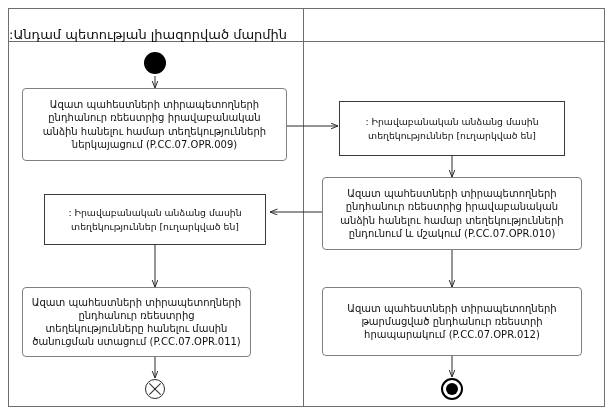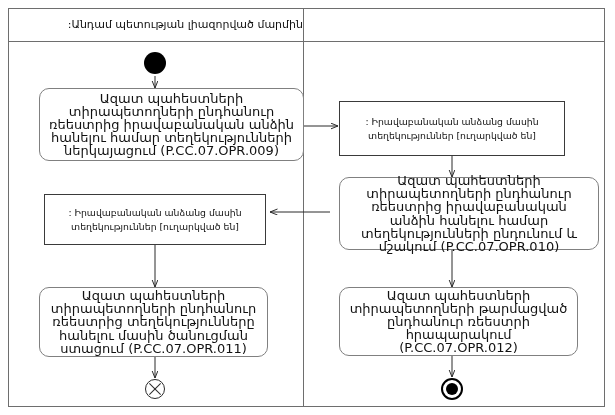--- a/index.html
+++ b/index.html
@@ -41,48 +41,47 @@
   .header-rule {
     position: absolute;
     left: 8px;
     top: 41px;
     width: 597px;
     height: 1px;
     background: #6e6e6e;
   }
   .lane-title {
     position: absolute;
-    top: 8px;
+    top: 18px;
     height: 33px;
     line-height: 33px;
-    text-align: right;
-    font-size: 11px;
+    text-align: left;
+    font-size: 13px;
     color: #111111;
     white-space: nowrap;
     overflow: hidden;
   }
   .lane-title.left  { left: 9px;   width: 294px; }
   .lane-title.right { left: 304px; width: 301px; }
 
   
   .action {
     position: absolute;
     box-sizing: border-box;
     border: 1px solid #808080;
-    border-radius: 10px;
+    border-radius: 4px;
     background: #ffffff;
     display: flex;
     align-items: center;
     justify-content: center;
     text-align: center;
-    font-size: 13px;
+    font-size: 10px;
     line-height: 13.2px;
     color: #111111;
     padding: 4px 8px;
-    margin-left: 17px;
   }
   .action span { display: block; width: 100%; }
 
   
   .object-node {
     position: absolute;
     box-sizing: border-box;
     border: 1px solid #3a3a3a;
     background: #ffffff;
     display: flex;
@@ -209,21 +208,21 @@
   </div>
 
   <div class="object-node" style="left:44px; top:194px; width:222px; height:51px;">
     <span>: Իրավաբանական անձանց մասին տեղեկություններ [ուղարկված են]</span>
   </div>
 
   <div class="action" style="left:22px; top:287px; width:229px; height:70px;">
     <span>Ազատ պահեստների տիրապետողների ընդհանուր ռեեստրից տեղեկությունները հանելու մասին ծանուցման ստացում (P.CC.07.OPR.011)</span>
   </div>
 
-  <div class="action" style="left:322px; top:287px; width:239px; height:69px;">
+  <div class="action" style="left:322px; top:287px; width:260px; height:69px;">
     <span>Ազատ պահեստների տիրապետողների թարմացված ընդհանուր ռեեստրի հրապարակում (P.CC.07.OPR.012)</span>
   </div>
 
   <div class="flow-final" style="left:145px; top:379px;"></div>
 
   <div class="final-node" style="left:441px; top:378px;"></div>
 
 </div>
 
 </body></html>

